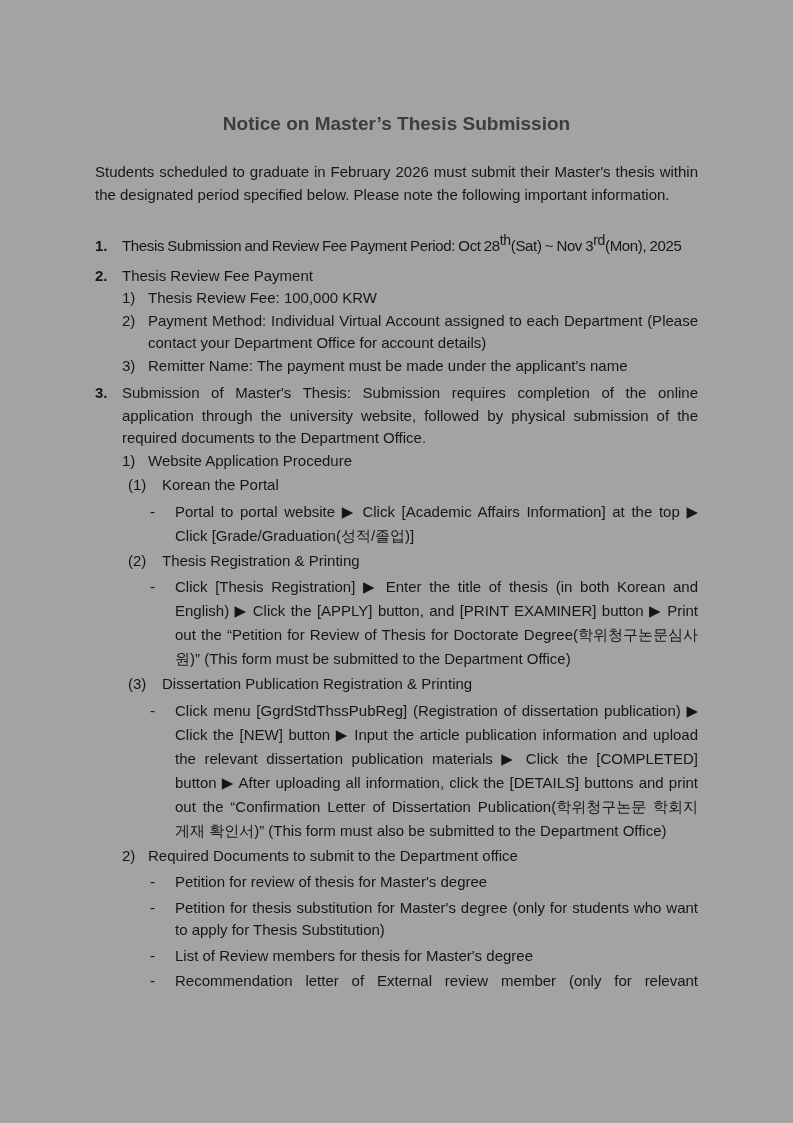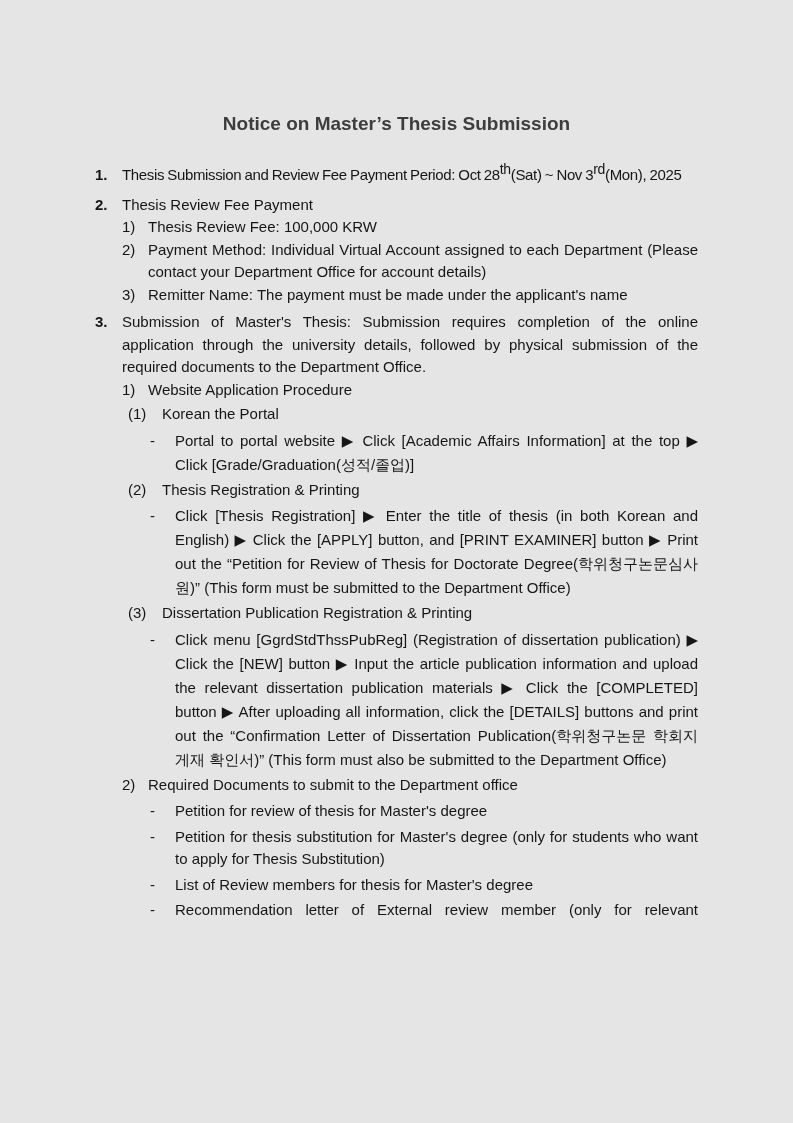--- a/index.html
+++ b/index.html
@@ -1,20 +1,20 @@
 <!DOCTYPE html>
 <html><head>
 <meta charset="utf-8">
 <style>
   * { box-sizing: border-box; }
   html, body { margin: 0; padding: 0; background: #ffffff; }
   .page {
     width: 793px;
     height: 1123px;
-    background: #e5e5e5;
+    background: #a3a3a3;
     font-family: "Liberation Sans", "DejaVu Sans", sans-serif;
     font-size: 15px;
     line-height: 22.5px;
     color: #161616;
     padding: 112px 95px 0 95px;
     overflow: hidden;
   }
   .title {
     text-align: center;
     font-weight: 700;
@@ -47,20 +47,21 @@
 </style>
 </head>
 <body>
 
 <div class="page">
 
   <div class="title">
     <div>Notice on Master’s Thesis Submission</div>
   </div>
 
+  <p class="intro">Students scheduled to graduate in February 2026 must submit their Master's thesis within the designated period specified below. Please note the following important information.</p>
 
   <div class="row item1">
     <span class="n1">1.</span>
     <span class="t nowrap tight"><span>Thesis Submission and Review Fee Payment Period: Oct 28</span><sup>th</sup><span>(Sat) ~ Nov 3</span><sup>rd</sup><span>(Mon), 2025</span></span>
   </div>
 
   <div class="sec2">
     <div class="row">
       <span class="n1">2.</span>
       <span class="t">Thesis Review Fee Payment</span>
@@ -75,21 +76,21 @@
     </div>
     <div class="row sub">
       <span class="n2">3)</span>
       <span class="t just">Remitter Name: The payment must be made under the applicant's name</span>
     </div>
   </div>
 
   <div class="sec3">
     <div class="row">
       <span class="n1">3.</span>
-      <span class="t just">Submission of Master's Thesis: Submission requires completion of the online application through the university details, followed by physical submission of the required documents to the Department Office.</span>
+      <span class="t just">Submission of Master's Thesis: Submission requires completion of the online application through the university website, followed by physical submission of the required documents to the Department Office.</span>
     </div>
 
     <div class="row sub">
       <span class="n2">1)</span>
       <span class="t">Website Application Procedure</span>
     </div>
 
     <div class="row step">
       <span class="n3">(1)</span>
       <span class="t">Korean the Portal</span>

